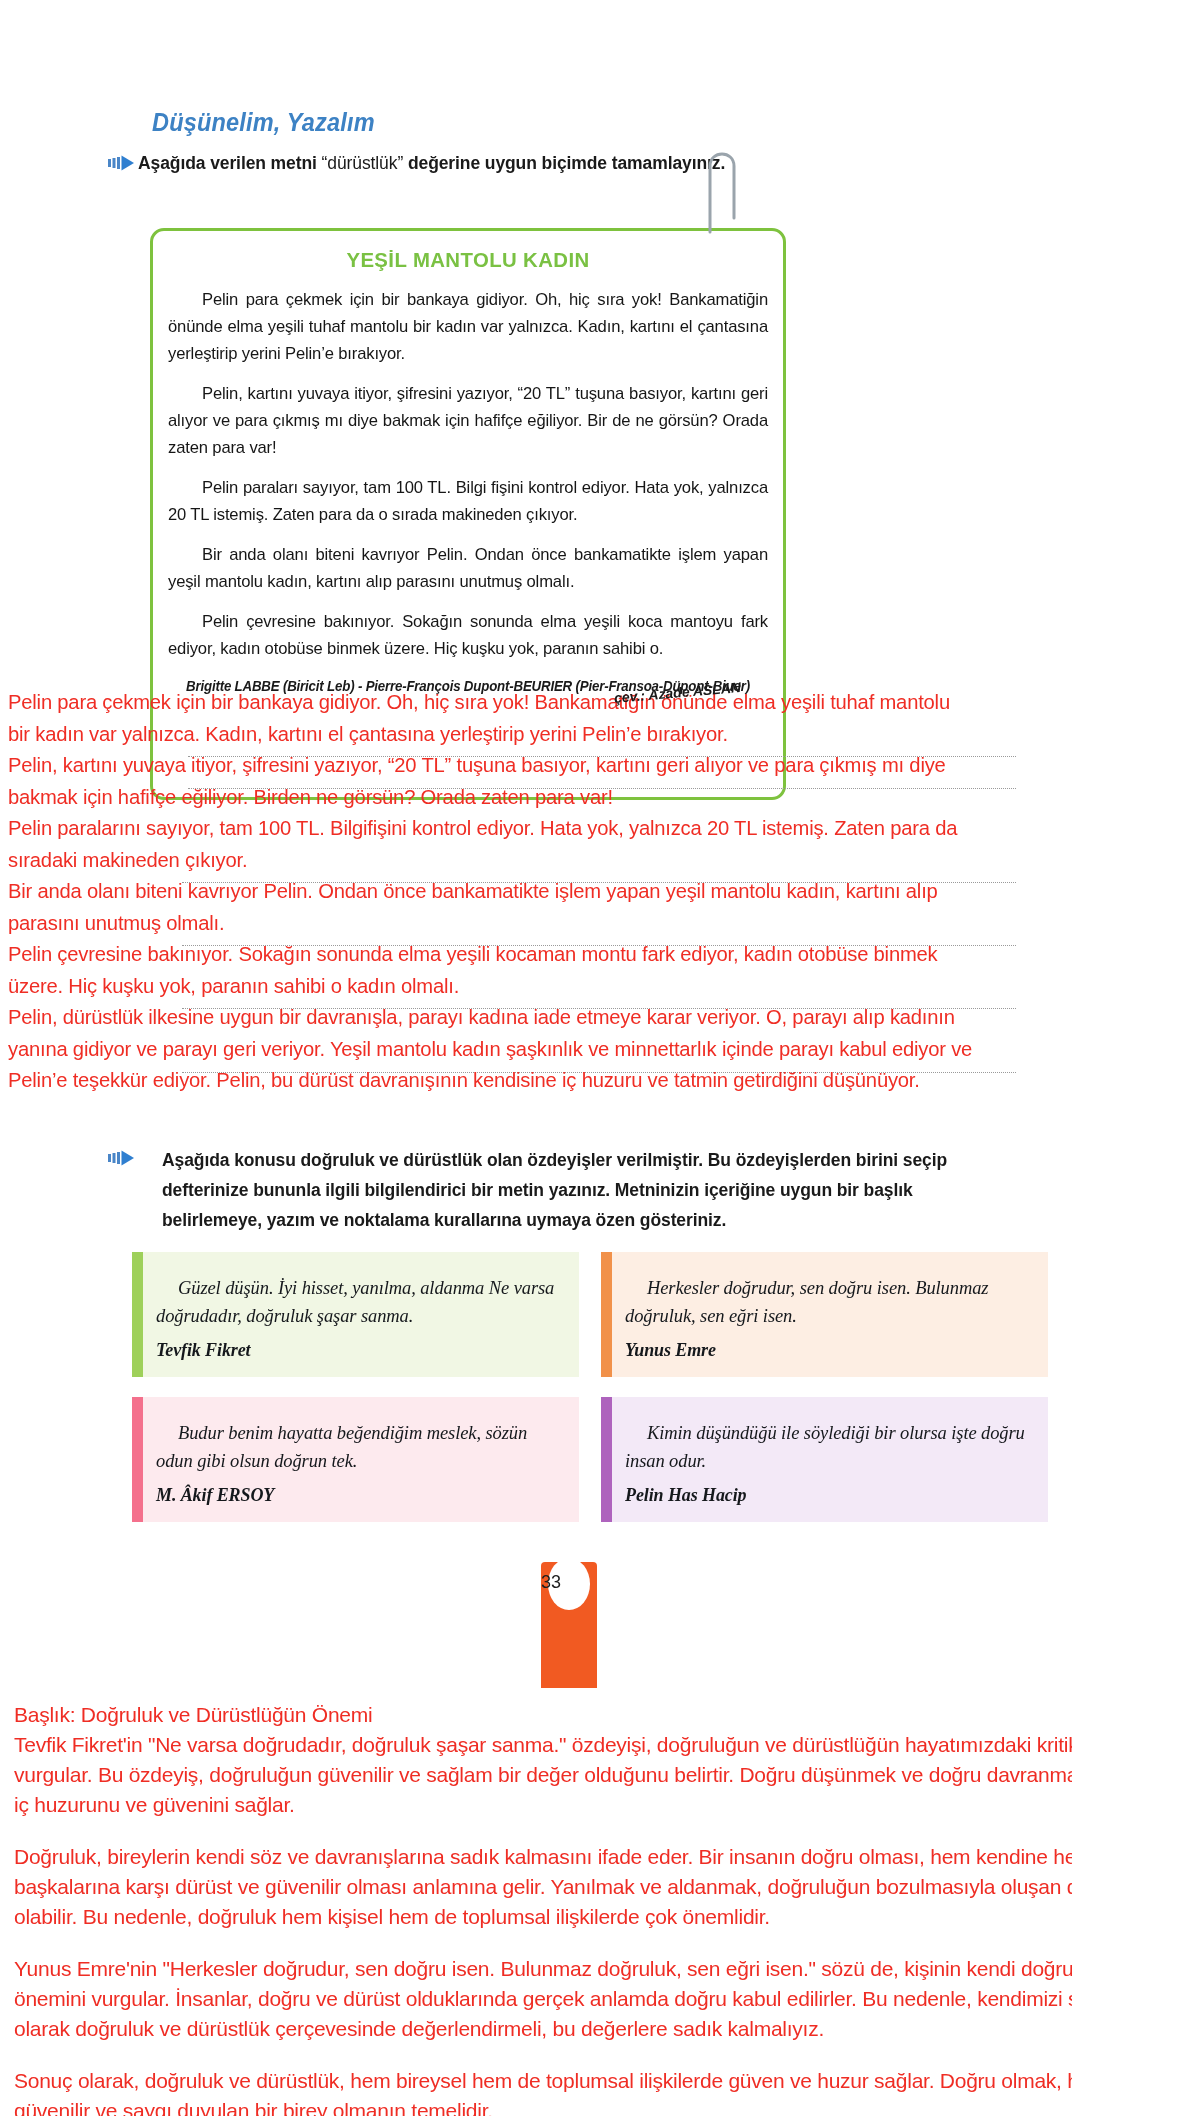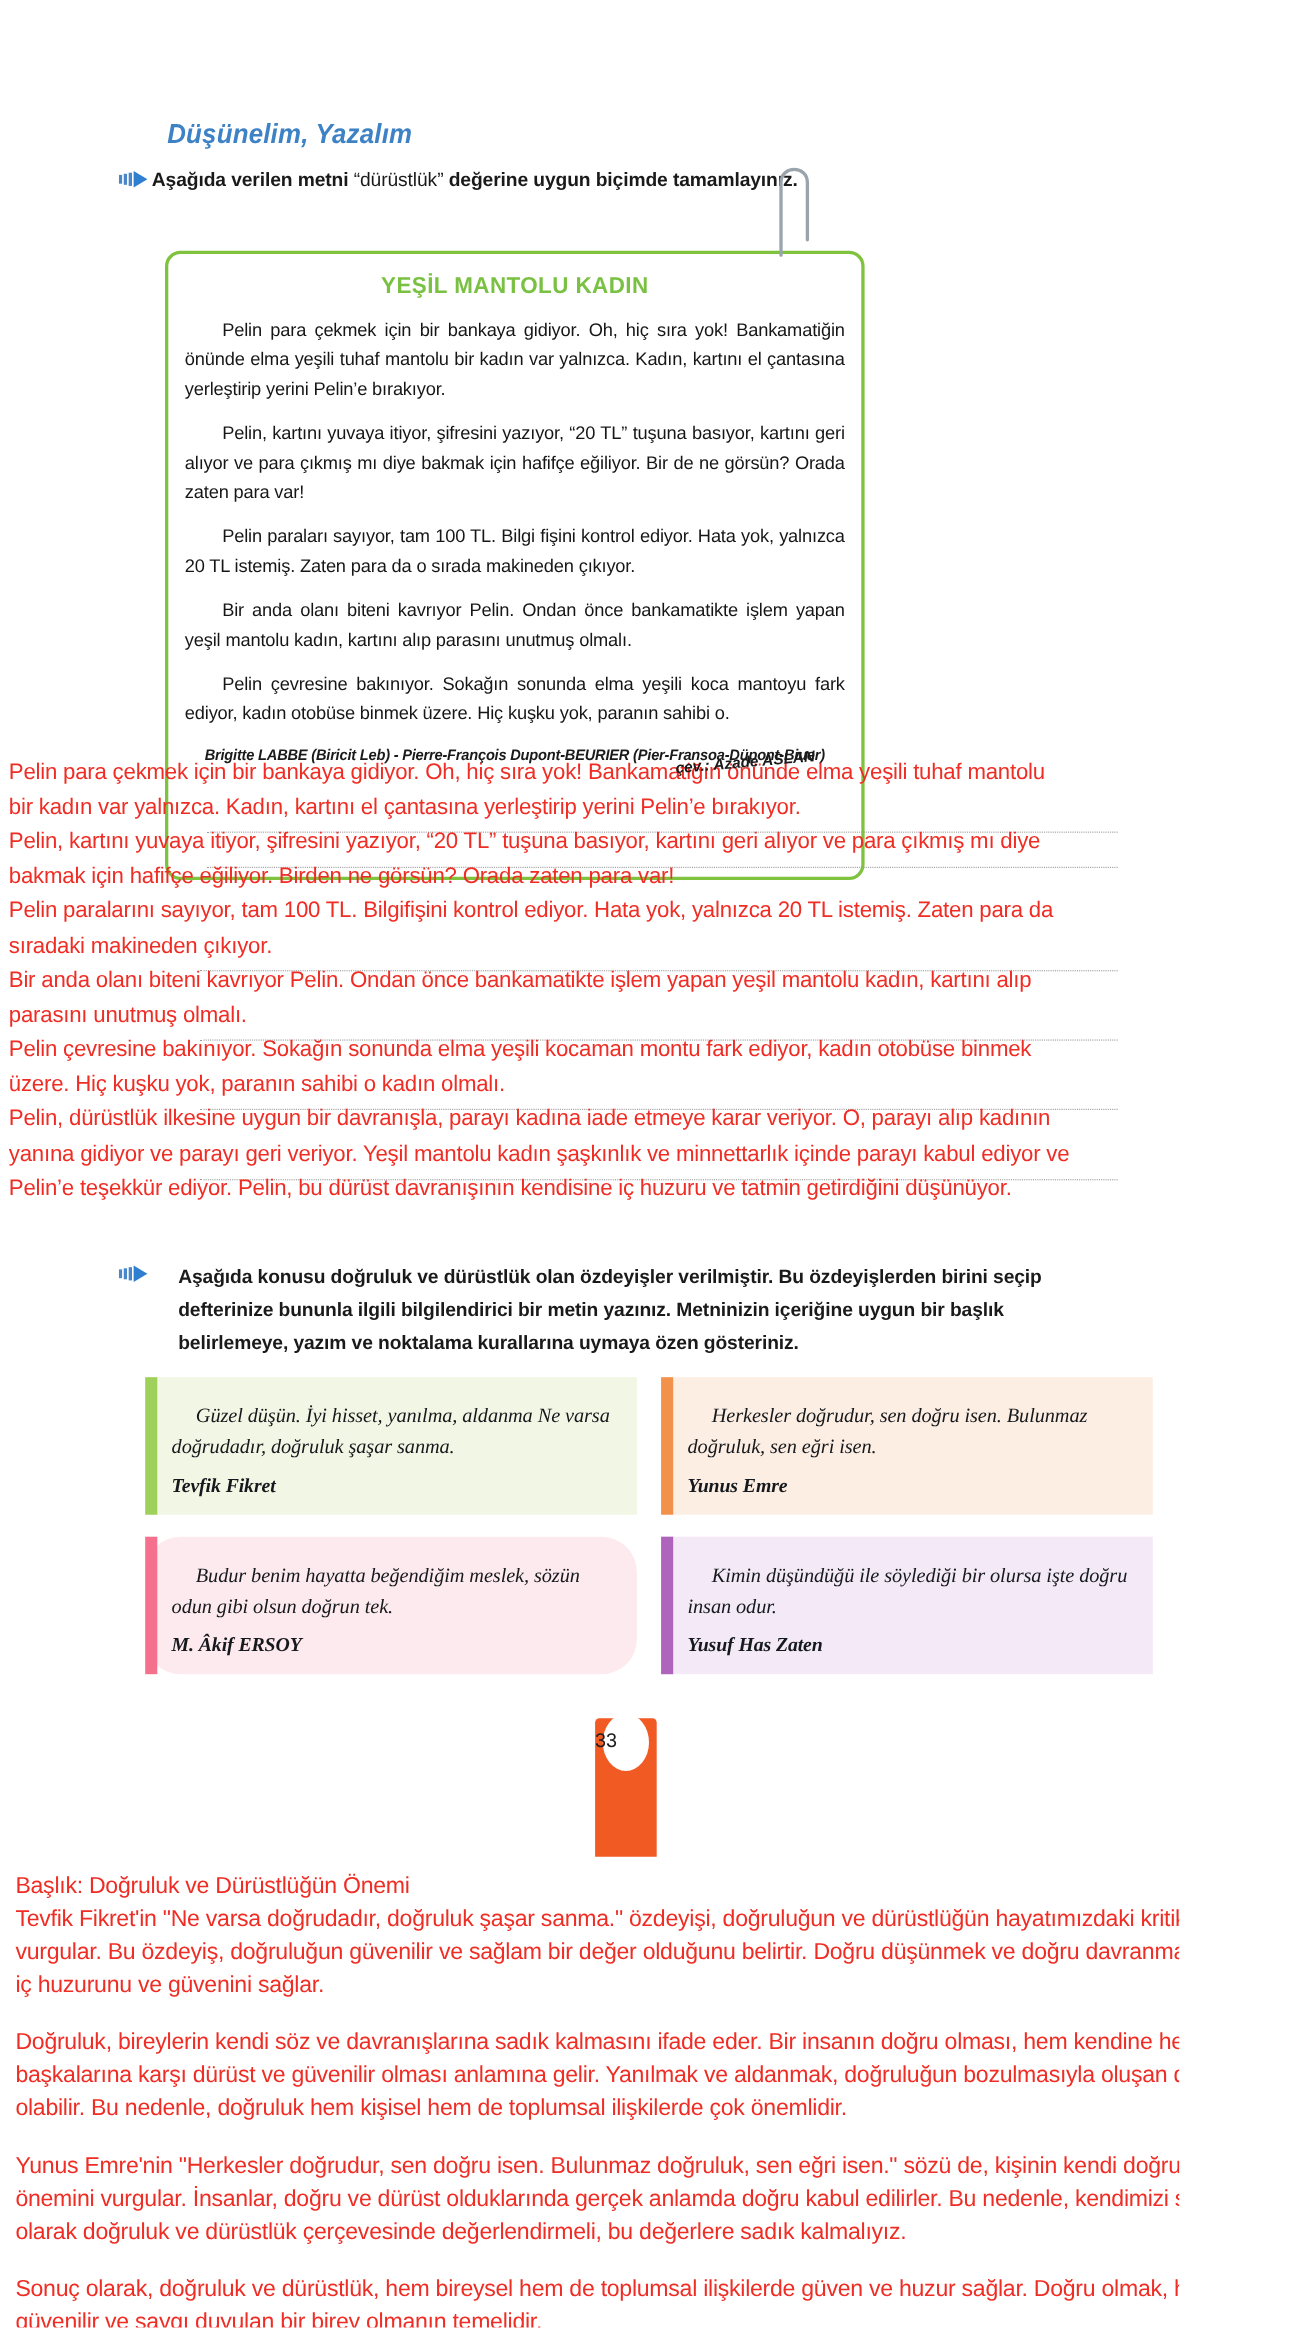--- a/index.html
+++ b/index.html
@@ -208,29 +208,29 @@
         <div class="quote-text">Güzel düşün. İyi hisset, yanılma, aldanma Ne varsa doğrudadır, doğruluk şaşar sanma.</div>
         <div class="quote-author">Tevfik Fikret</div>
       </div>
       <div class="quote-card" id="qc1" style="background: rgb(253, 238, 227);">
         <span class="bar" id="qb1" style="background: rgb(241, 145, 74);"></span>
         <div class="quote-text">Herkesler doğrudur, sen doğru isen. Bulunmaz doğruluk, sen eğri isen.</div>
         <div class="quote-author">Yunus Emre</div>
       </div>
     </div>
     <div class="quote-row">
-      <div class="quote-card" id="qc2" style="background: rgb(253, 234, 238); border-radius: 32px;">
+      <div class="quote-card" id="qc2" style="background: rgb(253, 234, 238);">
         <span class="bar" id="qb2" style="background: rgb(244, 112, 140);"></span>
         <div class="quote-text">Budur benim hayatta beğendiğim meslek, sözün odun gibi olsun doğrun tek.</div>
         <div class="quote-author">M. Âkif ERSOY</div>
       </div>
       <div class="quote-card" id="qc3" style="background: rgb(243, 233, 247);">
         <span class="bar" id="qb3" style="background: rgb(174, 99, 189);"></span>
         <div class="quote-text">Kimin düşündüğü ile söylediği bir olursa işte doğru insan odur.</div>
-        <div class="quote-author">Yusuf Has Zaten</div>
+        <div class="quote-author">Pelin Has Hacip</div>
       </div>
     </div>
   </div>
 
   <div class="bookmark">
     <span class="tab" id="bm-tab" style="background: rgb(241, 90, 34);"></span>
     <span class="circle"></span>
     <span class="num">33</span>
   </div>
 

